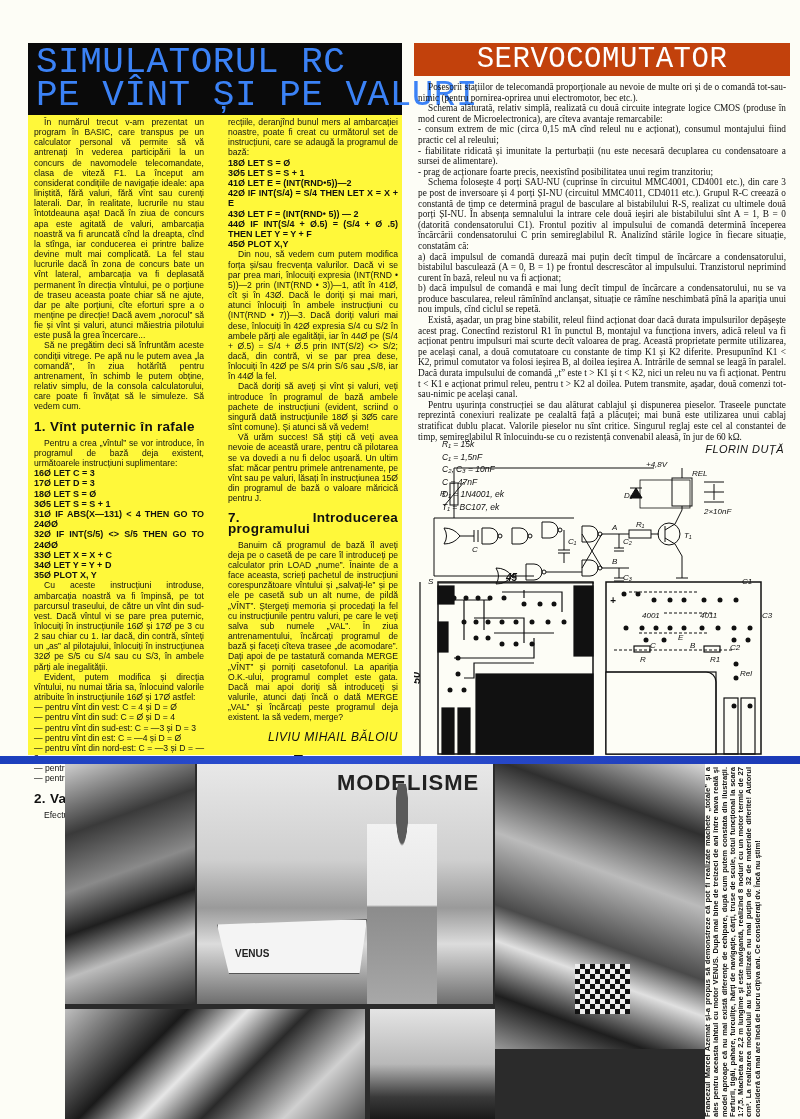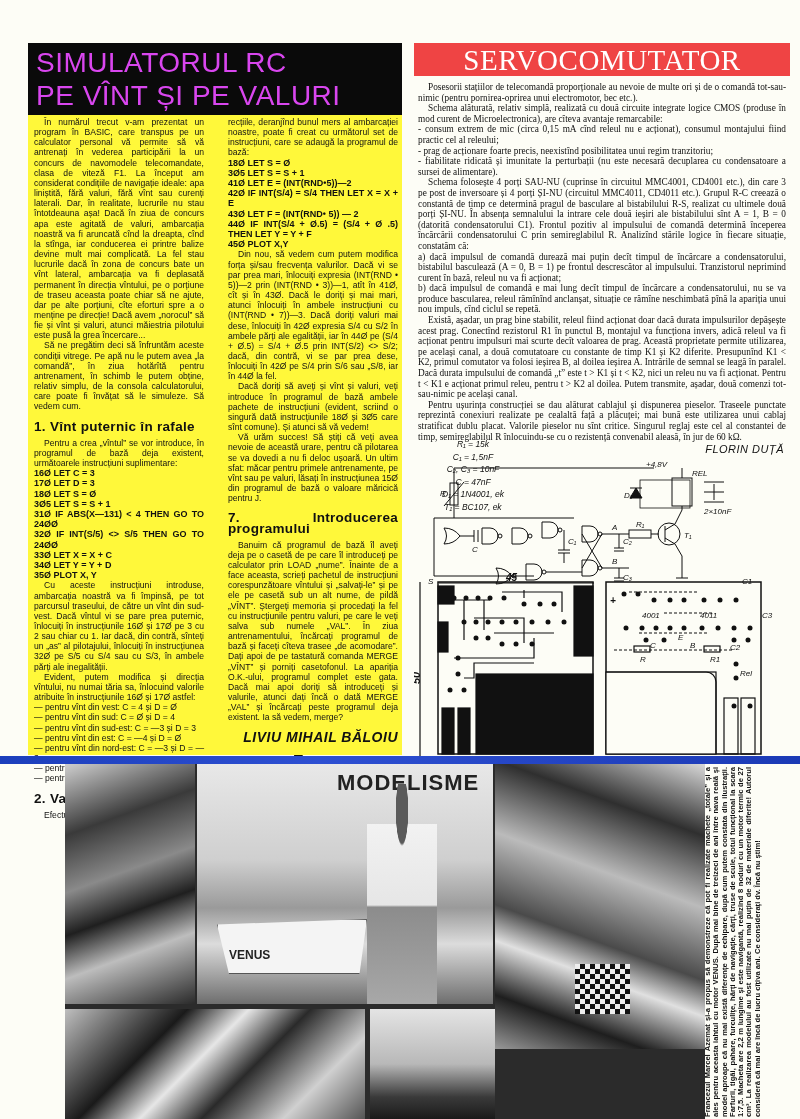--- a/index.html
+++ b/index.html
@@ -1,42 +1,42 @@
 <!DOCTYPE html>
 <html><head>
 <meta charset="utf-8">
 <style>
   * { box-sizing: border-box; margin: 0; padding: 0; }
   html, body { width: 800px; height: 1119px; background: #fdfdf6; overflow: hidden; }
   body { position: relative; font-family: "Liberation Sans", sans-serif; color: #111; }
 
   
   .left-article { position: absolute; left: 28px; top: 43px; width: 374px; height: 712px; background: #fff83a; }
-  .left-title { background: #0a0a0a; color: #d946ef; font-family: Liberation Sans, sans-serif; font-weight: 400;
-    font-size: 28px; line-height: 33px; letter-spacing: 0.5px; padding: 3px 6px 2px 8px; height: 72px; }
+  .left-title { background: #0a0a0a; color: #3b82f6; font-family: Liberation Mono, monospace; font-weight: 400;
+    font-size: 36px; line-height: 33px; letter-spacing: 0.5px; padding: 3px 6px 2px 8px; height: 72px; }
   .left-title div { white-space: nowrap; }
   .left-cols { position: absolute; top: 72px; left: 0; right: 0; bottom: 0; display: flex; gap: 24px; padding: 2px 4px 0 6px; }
   .col { width: 50%; font-size: 8.6px; line-height: 10.15px; text-align: justify; }
   .col p { text-indent: 10px; }
   .col .code { font-family: "Liberation Sans", sans-serif; font-size: 9px; line-height: 10.2px; text-indent: 0; font-weight: 600; }
   .col h3 { font-size: 13.5px; font-weight: 700; margin: 10px 0 6px 0; letter-spacing: 0.3px; }
-  .col .sig { text-align: right; font-style: italic; font-weight: 700; font-size: 14px; margin: 10px 0 14px 0; letter-spacing: 0.5px; }
+  .col .sig { text-align: right; font-style: italic; font-weight: 400; font-size: 12px; margin: 10px 0 14px 0; letter-spacing: 0.5px; }
   .col .errata-title { text-align: center; font-weight: 700; font-size: 16px; margin: 6px 0 6px 0; }
   .col .errata { font-weight: 700; font-size: 8.6px; }
   .list-item { text-indent: 0 !important; }
 
   
   .right-article { position: absolute; left: 414px; top: 43px; width: 376px; height: 712px; }
-  .right-title { background: #ef4444; color: #fff; font-family: Liberation Serif, serif; font-size: 29px; text-align: center;
+  .right-title { background: #c2410c; color: #fff; font-family: Liberation Mono, monospace; font-size: 29px; text-align: center;
     height: 33px; line-height: 34px; letter-spacing: 0.5px; }
   .right-text { padding: 6px 4px 0 4px; font-family: "Liberation Serif", serif; font-size: 9.3px; line-height: 10.6px; text-align: justify; }
   .right-text p { text-indent: 10px; }
   .right-text .ni { text-indent: 0; }
   .author { position: absolute; right: 6px; top: 400px; font-style: italic; font-weight: 400; font-size: 11px; letter-spacing: 0.5px; }
-  .components { position: absolute; left: 442px; top: 438px; font-family: "Liberation Sans", sans-serif; font-style: italic; font-size: 8.5px; line-height: 12.5px; text-align: center; }
+  .components { position: absolute; left: 442px; top: 438px; font-family: "Liberation Sans", sans-serif; font-style: italic; font-size: 8.5px; line-height: 12.5px; }
   .schematic { position: absolute; left: 0; top: 395px; width: 376px; height: 150px; }
   .pcb { position: absolute; left: 0; top: 535px; width: 376px; height: 180px; }
 
   
   .blue-band { position: absolute; left: 0; top: 756px; width: 800px; height: 8px; background: linear-gradient(90deg,#1c3fbc,#2d4fd2 40%,#1b3ab5); }
 
   
   .photo-area { position: absolute; left: 65px; top: 764px; width: 640px; height: 355px; background: #2b2b2b; }
   .photo { position: absolute; overflow: hidden; text-align: right; }
   .caption { position: absolute; left: 708px; top: 764px; width: 50px; height: 355px; }
@@ -106,22 +106,22 @@
     </div>
   </div>
 </div>
 
 <div class="right-article">
   <div class="right-title">SERVOCOMUTATOR</div>
   <div class="right-text">
     <p>Posesorii stațiilor de telecomandă proporționale au nevoie de multe ori și de o comandă tot-sau-nimic (pentru pornirea-oprirea unui electromotor, bec etc.).</p>
     <p>Schema alăturată, relativ simplă, realizată cu două circuite integrate logice CMOS (produse în mod curent de Microelectronica), are cîteva avantaje remarcabile:</p>
     <p class="ni">- consum extrem de mic (circa 0,15 mA cînd releul nu e acționat), consumul montajului fiind practic cel al releului;</p>
+    <p class="ni">- fiabilitate ridicată și imunitate la perturbații (nu este necesară decuplarea cu condensatoare a sursei de alimentare).</p>
     <p class="ni">- prag de acționare foarte precis, neexistînd posibilitatea unui regim tranzitoriu;</p>
-    <p class="ni">- fiabilitate ridicată și imunitate la perturbații (nu este necesară decuplarea cu condensatoare a sursei de alimentare).</p>
     <p>Schema folosește 4 porți SAU-NU (cuprinse în circuitul MMC4001, CD4001 etc.), din care 3 pe post de inversoare și 4 porți ȘI-NU (circuitul MMC4011, CD4011 etc.). Grupul R-C creează o constantă de timp ce determină pragul de basculare al bistabilului R-S, realizat cu ultimele două porți ȘI-NU. În absența semnalului la intrare cele două ieșiri ale bistabilului sînt A = 1, B = 0 (datorită condensatorului C1). Frontul pozitiv al impulsului de comandă determină începerea încărcării condensatorului C prin semireglabilul R. Analizînd stările logice în fiecare situație, constatăm că:</p>
     <p class="ni">a) dacă impulsul de comandă durează mai puțin decît timpul de încărcare a condensatorului, bistabilul basculează (A = 0, B = 1) pe frontul descrescător al impulsului. Tranzistorul neprimind curent în bază, releul nu va fi acționat;</p>
     <p class="ni">b) dacă impulsul de comandă e mai lung decît timpul de încărcare a condensatorului, nu se va produce bascularea, releul rămînînd anclanșat, situație ce rămîne neschimbată pînă la apariția unui nou impuls, cînd ciclul se repetă.</p>
     <p>Există, așadar, un prag bine stabilit, releul fiind acționat doar dacă durata impulsurilor depășește acest prag. Conectînd rezistorul R1 în punctul B, montajul va funcționa invers, adică releul va fi acționat pentru impulsuri mai scurte decît valoarea de prag. Această proprietate permite utilizarea, pe același canal, a două comutatoare cu constante de timp K1 și K2 diferite. Presupunînd K1 &lt; K2, primul comutator va folosi ieșirea B, al doilea ieșirea A. Intrările de semnal se leagă în paralel. Dacă durata impulsului de comandă „t” este t &gt; K1 și t &lt; K2, nici un releu nu va fi acționat. Pentru t &lt; K1 e acționat primul releu, pentru t &gt; K2 al doilea. Putem transmite, așadar, două comenzi tot-sau-nimic pe același canal.</p>
     <p>Pentru ușurința construcției se dau alăturat cablajul și dispunerea pieselor. Traseele punctate reprezintă conexiuri realizate pe cealaltă față a plăcuței; mai bună este utilizarea unui cablaj stratificat dublu placat. Valorile pieselor nu sînt critice. Singurul reglaj este cel al constantei de timp, semireglabilul R înlocuindu-se cu o rezistență convenabil aleasă, în jur de 60 kΩ.</p>
   </div>
 
   <svg class="schematic" viewBox="0 0 376 150" width="376" height="150">
     <g stroke="#111" stroke-width="1" fill="none">
 
@@ -322,21 +322,21 @@
 </div>
 
 <div class="blue-band"></div>
 
 <div class="photo-area">
   <div class="photo" style="left:0;top:0;width:130px;height:240px;background:linear-gradient(160deg,#cfcfcf 0%,#3a3a3a 25%,#8a8a8a 45%,#1f1f1f 60%,#bdbdbd 75%,#2a2a2a 100%);"></div>
   <div class="photo" style="left:132px;top:0;width:296px;height:240px;background:linear-gradient(180deg,#e8e8e8 0%,#cfcfcf 40%,#9a9a9a 60%,#dcdcdc 75%,#6e6e6e 100%);">
     <div style="position:absolute;left:140px;top:6px;font-size:22px;font-weight:700;color:#222;letter-spacing:1px;">MODELISME</div>
     <div style="position:absolute;left:170px;top:20px;width:70px;height:220px;background:radial-gradient(ellipse at 50% 12%,#5a5a5a 0 12%,transparent 13%),linear-gradient(180deg,transparent 18%,#f2f2f2 18%,#e6e6e6 55%,#8c8c8c 56%,#a8a8a8 100%);border-radius:30px 30px 0 0;"></div>
     <div style="position:absolute;left:20px;top:155px;width:150px;height:55px;background:#f4f4f4;border:1px solid #555;clip-path:polygon(0 10%,100% 0,95% 100%,8% 100%);"></div>
-    <div style="position:absolute;left:32px;top:184px;font-size:12px;font-weight:700;color:#222;">VENUS</div>
+    <div style="position:absolute;left:38px;top:184px;font-size:10px;font-weight:700;color:#222;">VENUS</div>
   </div>
   <div class="photo" style="left:430px;top:0;width:210px;height:285px;background:linear-gradient(200deg,#d9d9d9 0%,#2f2f2f 20%,#bbbbbb 40%,#4a4a4a 60%,#e0e0e0 70%,#1e1e1e 85%,#999 100%);">
     <div style="position:absolute;left:80px;top:200px;width:55px;height:50px;background:repeating-conic-gradient(#111 0 25%,#eee 0 50%) 0 0/10px 10px;"></div>
   </div>
   <div class="photo" style="left:0;top:245px;width:300px;height:110px;background:linear-gradient(135deg,#bfbfbf 0%,#1a1a1a 30%,#e6e6e6 45%,#2a2a2a 60%,#d0d0d0 80%,#555 100%);"></div>
   <div class="photo" style="left:305px;top:245px;width:125px;height:110px;background:linear-gradient(180deg,#e4e4e4 0%,#b8b8b8 50%,#3a3a3a 80%,#1a1a1a 100%);"></div>
 </div>
 
 <div class="caption">
   <div class="caption-inner">Francezul Marcel Azemat și-a propus să demonstreze că pot fi realizate machete „totale” și a ales pentru aceasta iahtul cu motor VENUS. După mai bine de treizeci de ani între nava reală și model aproape că nu mai există diferențe de echipare, după cum putem constata din ilustrații. Farfurii, tigăi, pahare, furculițe, hărți de navigație, cărți, truse de scule, totul funcțional la scara 1:7,5. Macheta are 2,2 m lungime și este navigantă, realizînd 8 noduri cu un motor termic de 27 cm³. La realizarea modelului au fost utilizate nu mai puțin de 32 de materiale diferite! Autorul consideră că mai are încă de lucru cîțiva ani. Ce considerați dv. Încă nu știm!</div>

